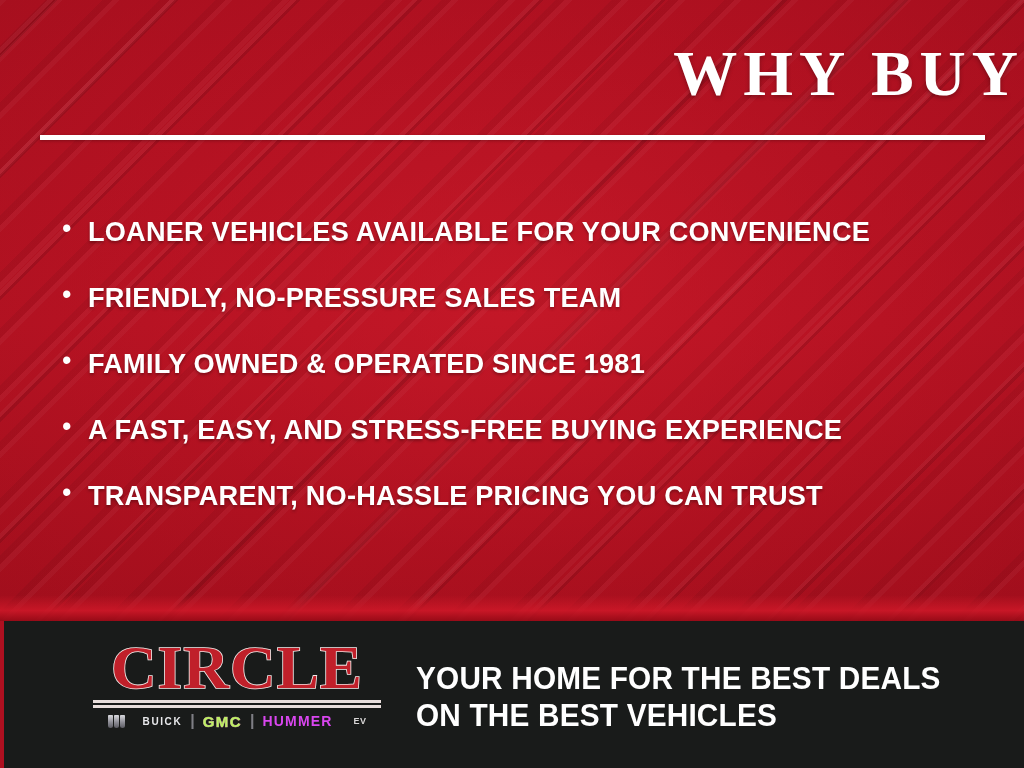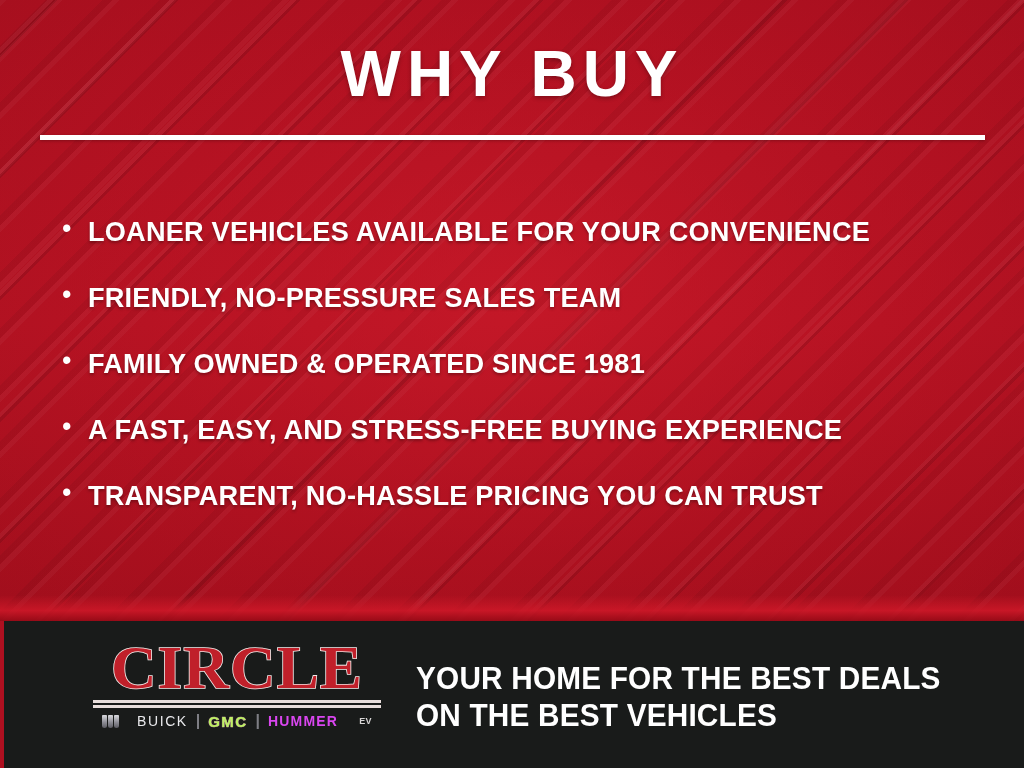--- a/index.html
+++ b/index.html
@@ -60,27 +60,28 @@
     left: 0; bottom: 0; width: 1024px; height: 26px;
     background: linear-gradient(180deg, rgba(200,22,38,0) 0%, rgba(206,24,40,0.85) 60%, rgba(150,10,22,0.9) 100%);
     pointer-events: none;
   }
 
   
   .title {
     position: absolute;
     left: 0; top: 42px;
     width: 1024px;
-    text-align: center;
+    text-align: right;
     color: #ffffff;
     font-size: 64px;
     font-weight: bold;
     letter-spacing: 6px;
     line-height: 1;
     text-shadow: 0 2px 4px rgba(0,0,0,0.30);
+    font-family: Liberation Serif, serif;
   }
   .title-rule {
     position: absolute;
     left: 40px; top: 135px;
     width: 945px; height: 5px;
     background: #ffffff;
     box-shadow: 0 1px 3px rgba(0,0,0,0.25);
   }
 
   
@@ -172,22 +173,22 @@
     margin-right: 3px;
   }
   .tri-shield i {
     display: block;
     width: 5px; height: 13px;
     background: linear-gradient(180deg,#d9d9de 0%, #8e8e96 55%, #5c5c63 100%);
     border-radius: 1px 1px 3px 3px;
   }
   .brand-buick {
     color: #e9e9ec;
-    font-size: 14px;
-    font-weight: normal;
+    font-size: 10px;
+    font-weight: bold;
     letter-spacing: 1.6px;
     padding-left: 9px;
   }
   .brand-sep {
     color: #7e7e84;
     font-size: 16px;
     font-weight: bold;
     margin: 0 2px;
   }
   .brand-gmc {

